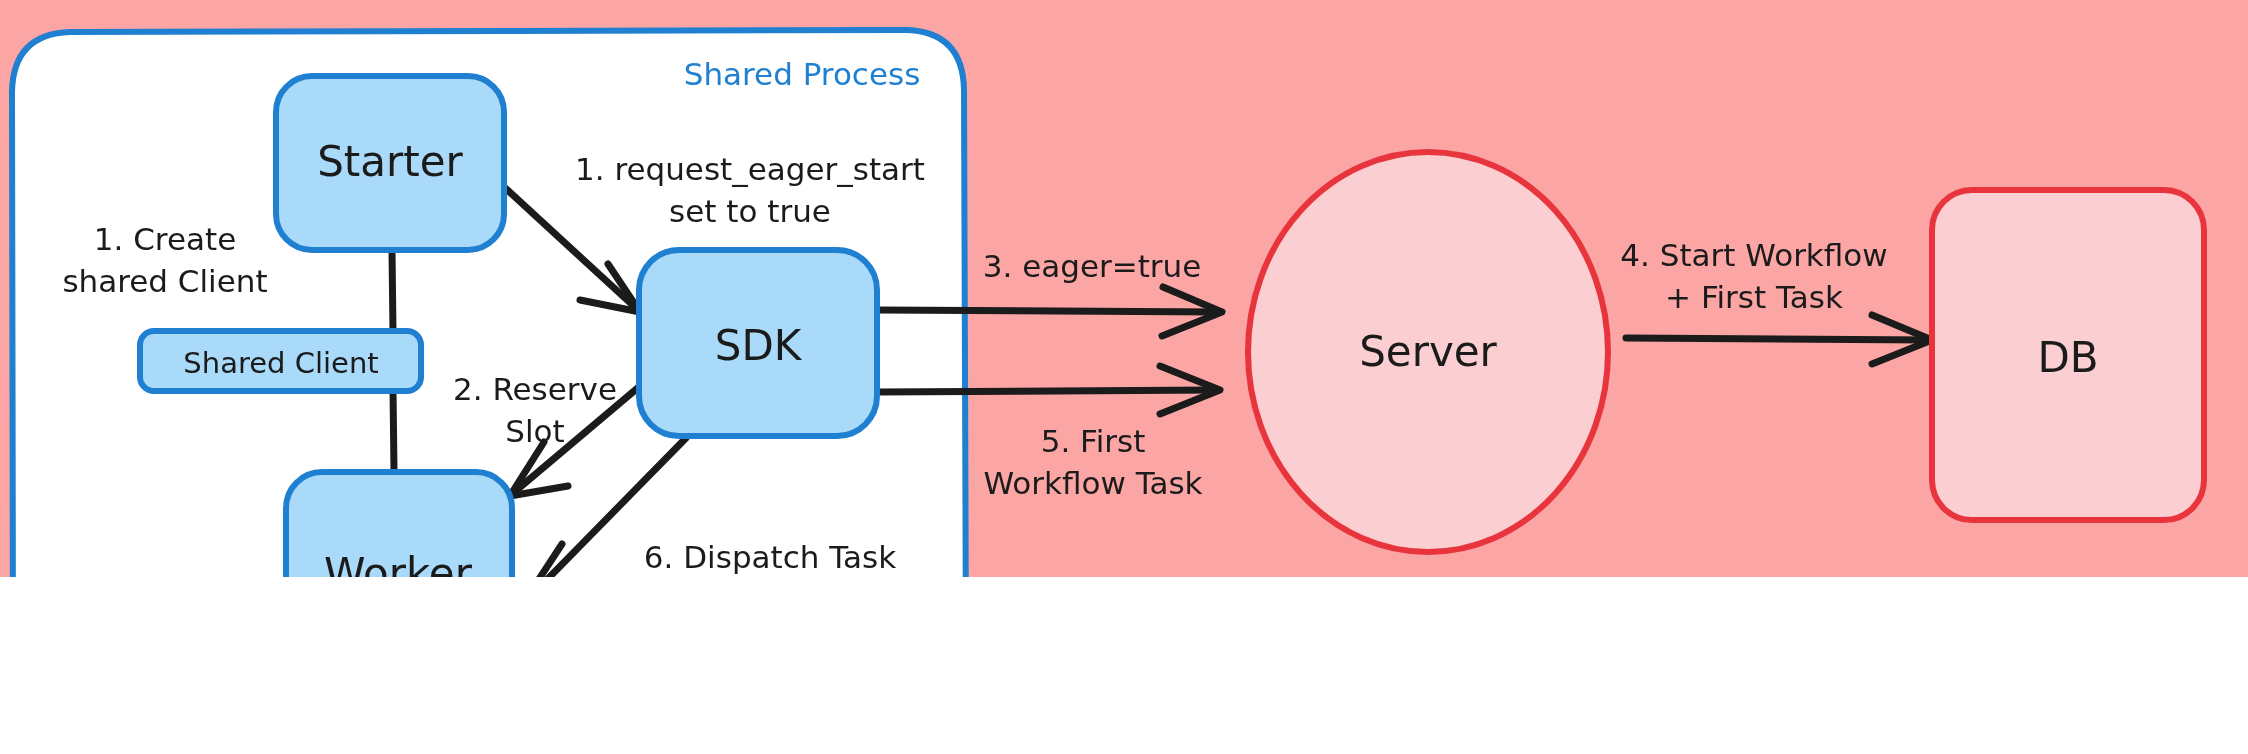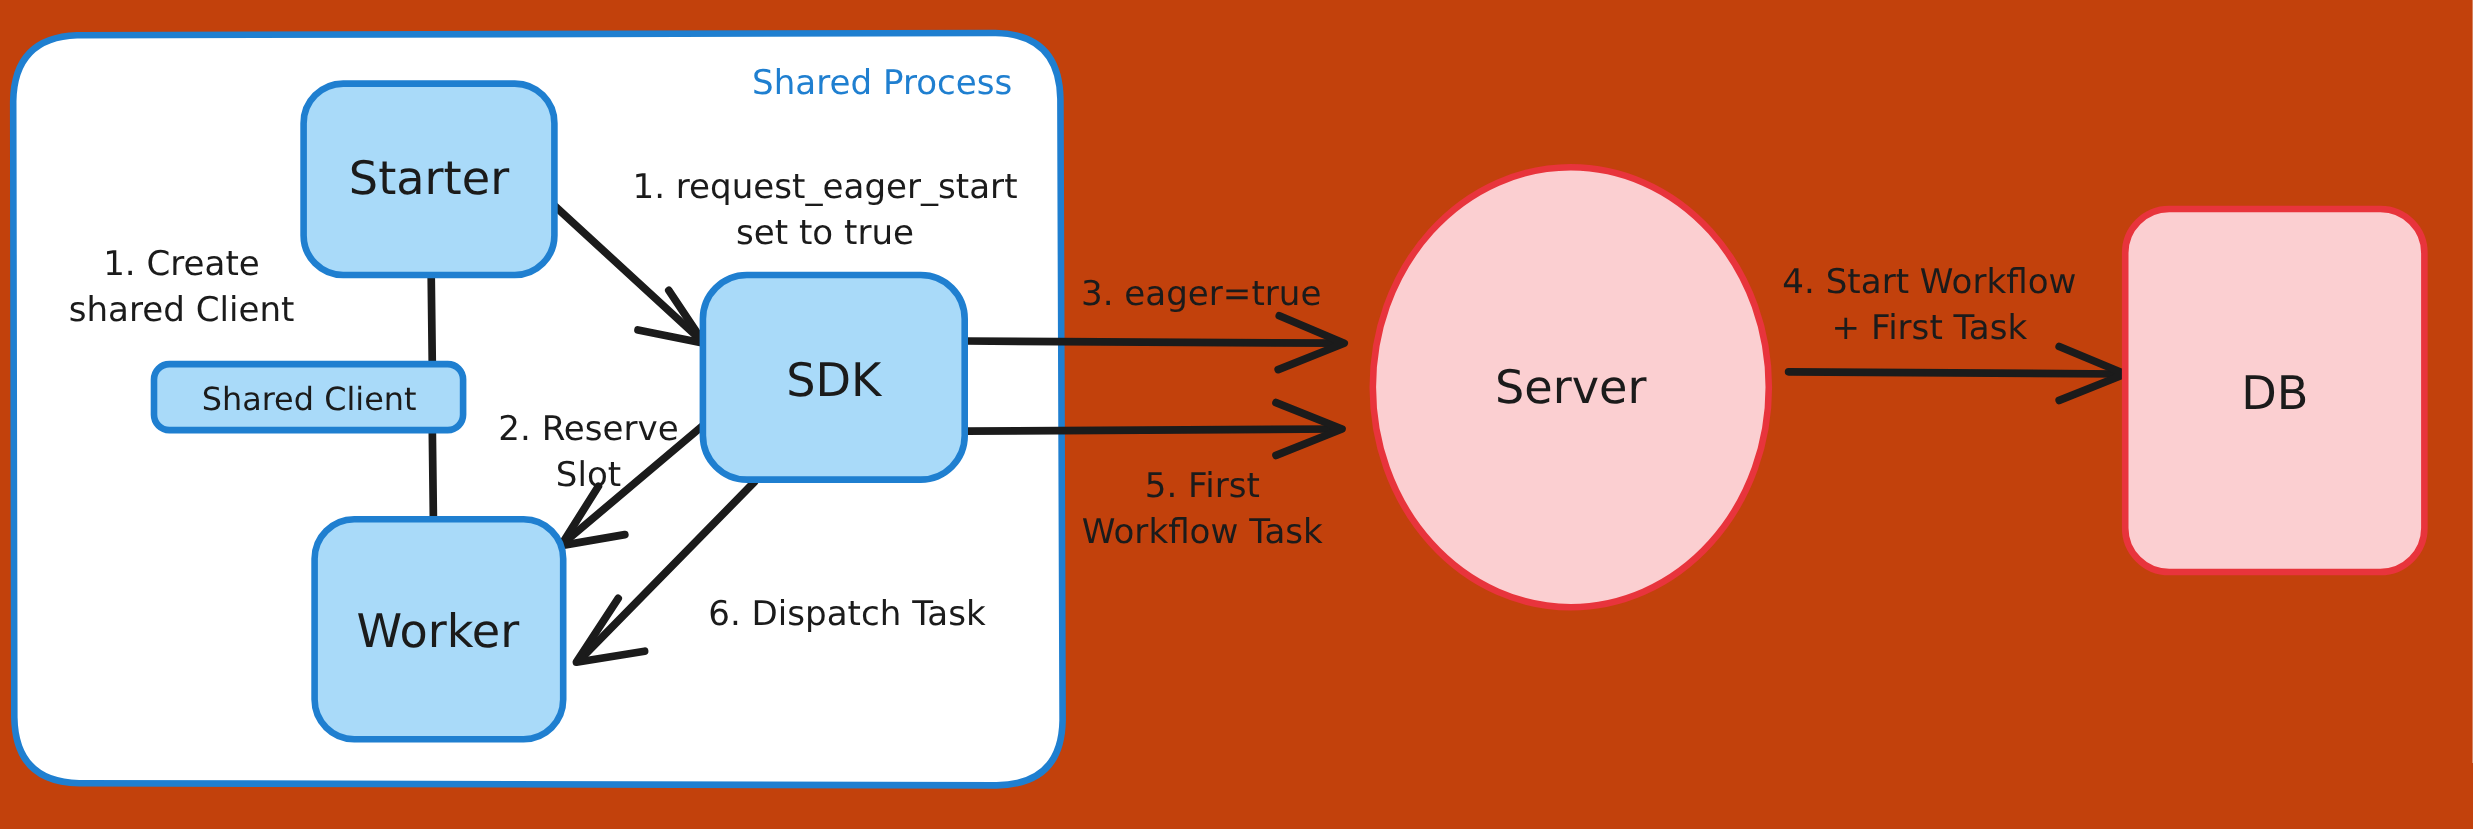--- a/index.html
+++ b/index.html
@@ -7,22 +7,22 @@
     margin: 0;
     padding: 0;
     background: #ffffff;
   }
   body {
     font-family: "DejaVu Sans", sans-serif;
   }
   #canvas {
     position: relative;
     width: 2248px;
-    height: 754px;
-    background: #c2410c;
+    height: 577px;
+    background: #fca5a5;
     overflow: hidden;
   }
   #diagram-svg {
     position: absolute;
     left: 0;
     top: 0;
     width: 2248px;
     height: 754px;
   }
   .node-label {

